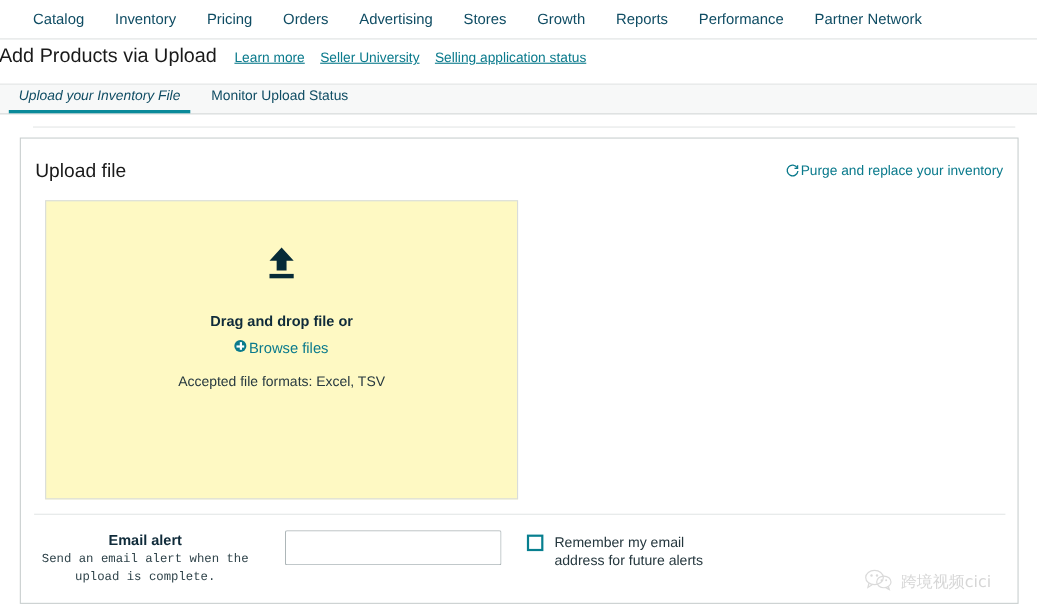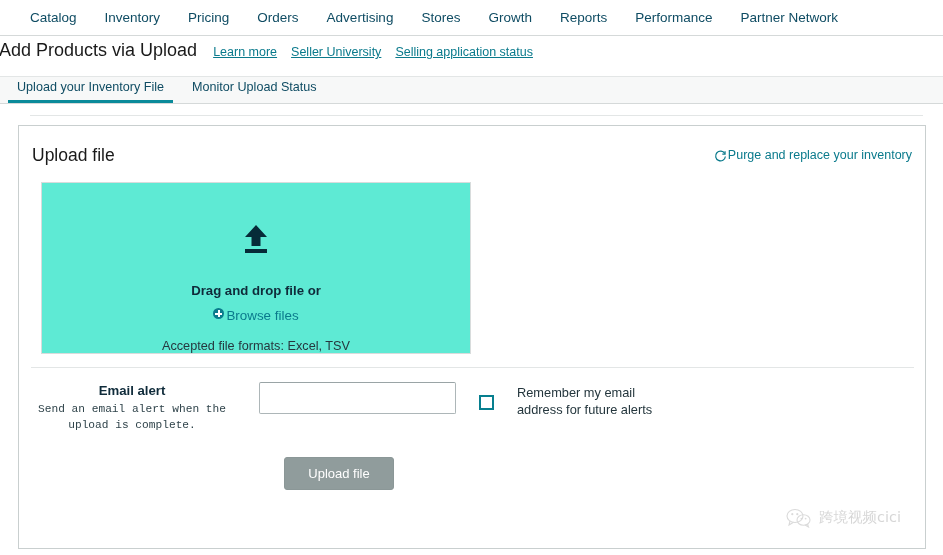--- a/index.html
+++ b/index.html
@@ -74,20 +74,21 @@
     padding: 0 9px 6px 9px;
     margin-right: 10px;
     cursor: pointer;
     white-space: nowrap;
     border-bottom: 3px solid transparent;
     line-height: 1;
   }
   .tab.active {
     border-bottom: 3px solid #0a8a9a;
     color: #0f4c63;
+    font-style: italic;
   }
 
   
   .content {
     padding: 0 8px;
     background: #ffffff;
   }
   .top-divider {
     height: 1px;
     background: #e3e6e6;
@@ -112,46 +113,45 @@
   .panel-title {
     font-size: 17.5px;
     color: #1a1a1a;
     font-weight: 400;
   }
   .purge-link {
     font-size: 12.5px;
     color: #0a7a8c;
     cursor: pointer;
     display: flex;
-    align-items: center;
     gap: 1px;
     white-space: nowrap;
   }
   .refresh-icon {
     display: inline-block;
     width: 13px; height: 13px;
     position: relative;
     top: 1px;
   }
 
   
   .dropzone-wrap {
     padding: 12px 0 0 22px;
   }
   .dropzone {
     width: 430px;
-    height: 172px;
+    height: 272px;
     border: 1px solid #d8dcdc;
     display: flex;
     flex-direction: column;
     align-items: center;
     justify-content: flex-start;
     padding-top: 40px;
     cursor: pointer;
-    background: #5eead4;
+    background: #fef9c3;
   }
   .upload-arrow { margin-bottom: 24px; }
   .dz-line1 {
     font-size: 13.2px;
     font-weight: bold;
     color: #0f2b3a;
     margin-bottom: 10px;
   }
   .browse-files {
     font-size: 13.4px;
@@ -221,22 +221,22 @@
     border-radius: 2px;
     background: #ffffff;
     font-family: "Liberation Sans", sans-serif;
     font-size: 13px;
     padding: 0 6px;
     outline: none;
     color: #111;
   }
   .remember-wrap {
     display: flex;
-    align-items: center;
-    gap: 23px;
+    align-items: flex-start;
+    gap: 10px;
     margin-left: 23px;
     padding-top: 2px;
   }
   .checkbox {
     width: 15px; height: 15px;
     border: 2px solid #077f8f;
     background: #ffffff;
     flex: 0 0 auto;
     cursor: pointer;
     margin-top: 2px;
@@ -264,23 +264,23 @@
     font-family: "Liberation Sans", sans-serif;
     width: 110px;
     height: 33px;
     cursor: default;
   }
 
   
   .watermark {
     position: absolute;
     right: 24px;
-    bottom: 16px;
-    display: flex;
-    align-items: flex-start;
+    bottom: 6px;
+    display: flex;
+    align-items: center;
     gap: 7px;
     opacity: 0.55;
   }
   .wm-text {
     font-size: 14.5px;
     color: #b5b5b5;
     font-family: "DejaVu Sans", sans-serif;
     white-space: nowrap;
   }
 </style>

